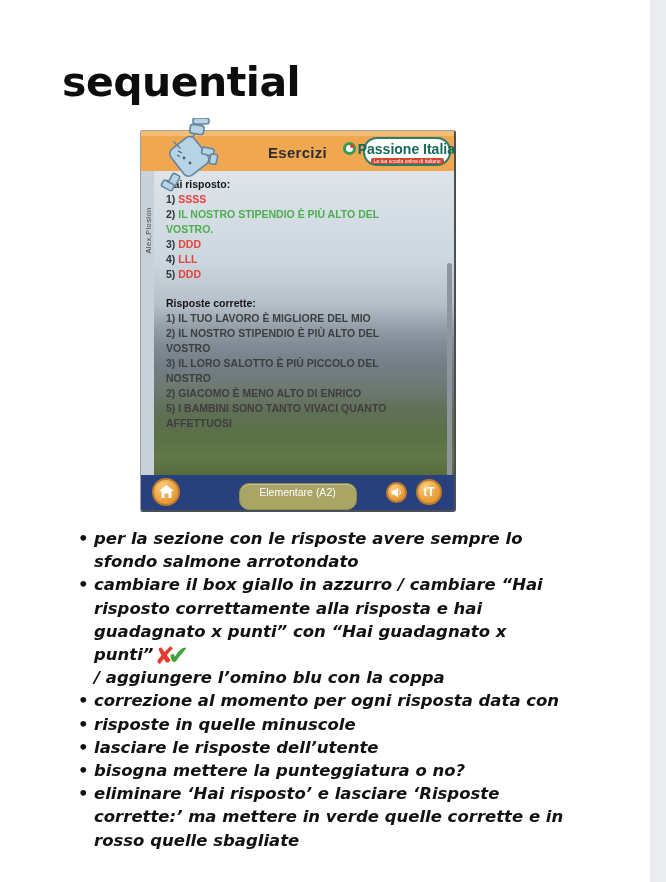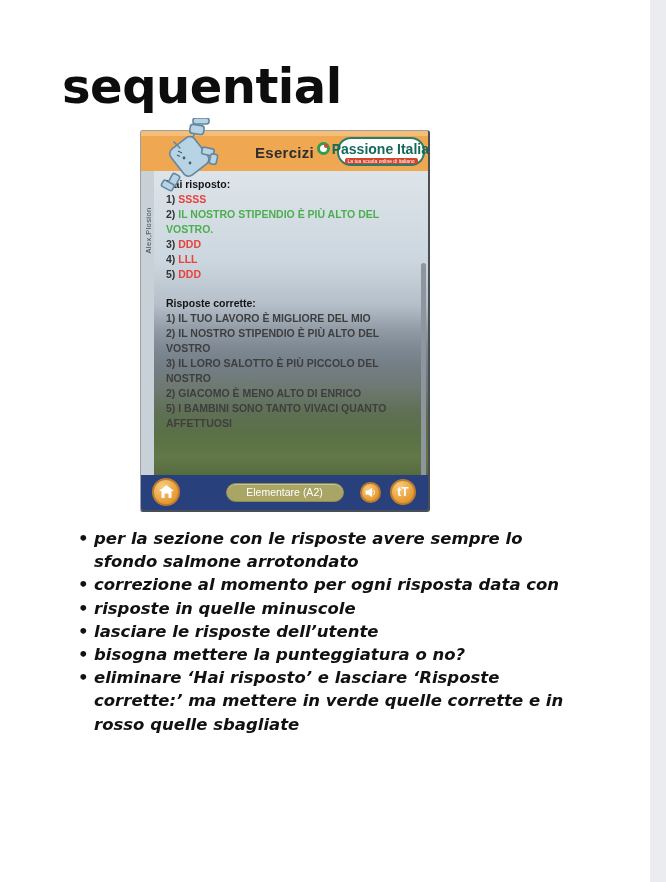--- a/index.html
+++ b/index.html
@@ -4,24 +4,24 @@
 <style>
   html,body{margin:0;padding:0;background:#ffffff;width:666px;height:882px;overflow:hidden;
     font-family:"Liberation Sans",sans-serif;-webkit-font-smoothing:antialiased;}
   .page{position:relative;width:666px;height:882px;background:#fff;}
 
   
   .page-scrollbar{position:absolute;right:0;top:0;width:16px;height:882px;background:var(--scrollbar-track,#eaecf0);}
 
   
   .doc-title{position:absolute;left:62px;top:58px;margin:0;font-family:"DejaVu Sans",sans-serif;
-    font-weight:700;font-size:48px;letter-spacing:-0.5px;color:#0d0d0d;}
-
-  
-  .app-card{position:absolute;left:140px;top:130px;width:290px;height:382px;}
+    font-weight:700;font-size:41px;letter-spacing:-0.5px;color:#0d0d0d;}
+
+  
+  .app-card{position:absolute;left:140px;top:130px;width:290px;height:382px;padding-left:26px;}
   .app-screen{position:absolute;inset:0;border:1px solid #9aa0a6;border-right:2px solid #4a4f55;
     border-bottom:2px solid #4a4f55;border-radius:3px;overflow:hidden;box-sizing:border-box;background:#dde4e9;}
 
   .app-header{position:absolute;left:0;top:0;right:0;height:40px;background:var(--header-orange,#efa751);}
   .app-header::before{content:"";position:absolute;left:0;top:0;right:0;height:5px;background:var(--header-orange-light,#f4bd78);}
   .app-title{position:absolute;left:0;right:0;top:13px;text-align:center;font-size:15px;font-weight:700;
     color:#2f2f2f;letter-spacing:.3px;}
 
   .logo-badge{position:absolute;right:3px;top:6px;width:88px;height:29px;background:#fff;border:2px solid #2a7d6c;
     border-radius:14px;box-sizing:border-box;display:flex;flex-direction:column;align-items:center;justify-content:center;}
@@ -59,21 +59,21 @@
 
   .app-scrollbar{position:absolute;right:2px;top:92px;width:5px;height:250px;background:#8f959c;border-radius:2.5px;z-index:4;}
 
   
   .bottom-bar{position:absolute;left:0;right:0;bottom:0;height:35px;background:var(--navy-bar,#28407b);z-index:5;}
   .orange-btn{position:absolute;border-radius:50%;background:radial-gradient(circle at 35% 28%,#f7cd7e,#e79a33 70%);
     border:2px solid #bd7c2d;box-sizing:border-box;display:flex;align-items:center;justify-content:center;}
   .home-btn{left:11px;top:3px;width:28px;height:28px;}
   .speaker-btn{right:47px;top:7px;width:21px;height:21px;}
   .textsize-btn{right:12px;top:4px;width:26px;height:26px;color:#fff;font-weight:700;font-size:12px;letter-spacing:0;}
-  .level-pill{position:absolute;left:50%;top:8px;transform:translateX(-50%);width:118px;height:19px;
+  .level-pill{position:absolute;left:50%;top:8px;transform:translateX(-50%);width:118px;height:27px;
     background:var(--level-pill-olive,#a9a565);border:1px solid #8f8b4f;border-radius:10px;box-sizing:border-box;
     color:#fff;font-size:10.5px;line-height:17px;text-align:center;box-shadow:inset 0 1px 0 rgba(255,255,255,.35);}
 
   
   .notes-list{position:absolute;left:78px;top:527px;width:524px;margin:0;padding:0;list-style:none;
     font-family:"DejaVu Sans",sans-serif;font-weight:700;font-size:16.5px;line-height:23.2px;color:#111;font-style:italic;}
   .notes-list li{position:relative;padding-left:16px;margin:0;}
   .notes-list li::before{content:"\2022";position:absolute;left:0;top:0;}
   .note-text{white-space:pre-line;}
   .note-icon{font-family:"DejaVu Sans",sans-serif;vertical-align:-4px;line-height:0;}
@@ -176,20 +176,24 @@
         <circle cx="30" cy="45" r="1.4"></circle>
         <path d="M18 33 l4 2 M17 37 l3 1.5" stroke="#40606f" stroke-width="1.1" fill="none"></path>
       </g>
     </svg>
 
   </div>
 
   <ul class="notes-list" id="notes-list">
       <li><span class="note-text">per la sezione con le risposte avere sempre lo
 sfondo salmone arrotondato</span></li>
+      <li><span class="note-text">cambiare il box giallo in azzurro / cambiare “Hai
+risposto correttamente alla risposta e hai
+guadagnato x punti” con “Hai guadagnato x punti”</span><span class="note-icon cross">✘</span><span class="note-icon check">✔</span><span class="note-text">
+/ aggiungere l’omino blu con la coppa</span></li>
       <li><span class="note-text">correzione al momento per ogni risposta data con</span></li>
       <li><span class="note-text">risposte in quelle minuscole</span></li>
       <li><span class="note-text">lasciare le risposte dell’utente</span></li>
       <li><span class="note-text">bisogna mettere la punteggiatura o no?</span></li>
       <li><span class="note-text">eliminare ‘Hai risposto’ e lasciare ‘Risposte
 corrette:’ ma mettere in verde quelle corrette e in
 rosso quelle sbagliate</span></li>
     </ul>
 
 </div>

